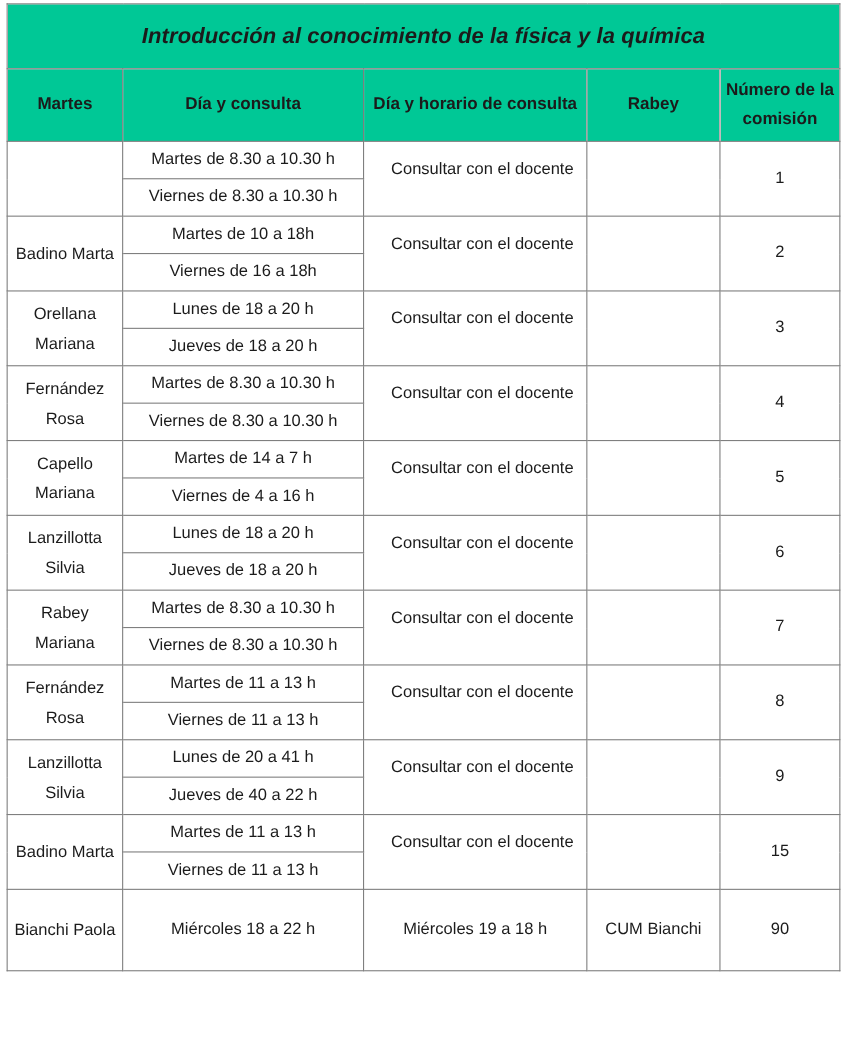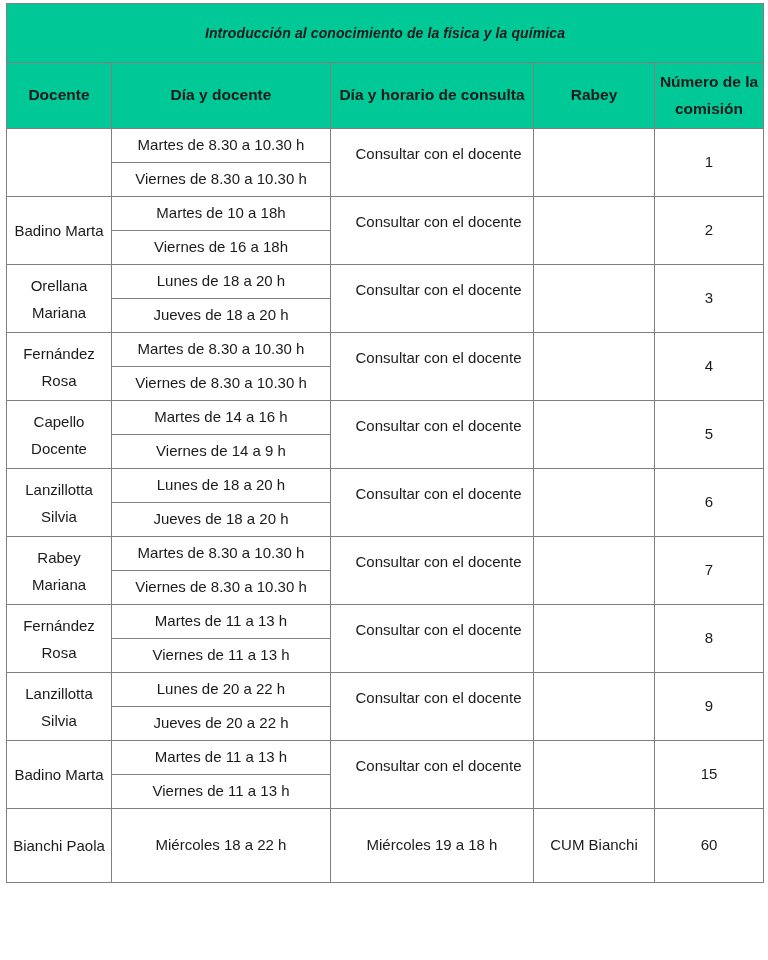--- a/index.html
+++ b/index.html
@@ -25,21 +25,21 @@
     font-size: 15px;
     padding: 0 4px;
     overflow: hidden;
     line-height: 1.75;
   }
   .title-cell {
     background: var(--green, #00C896);
     height: 58px;
     font-weight: bold;
     font-style: italic;
-    font-size: 14px;
+    font-size: 20px;
     letter-spacing: 0.1px;
   }
   .header-row td {
     background: var(--green, #00C896);
     height: 65px;
     font-weight: bold;
     font-size: 15.5px;
     line-height: 1.7;
   }
   tr.sub-row { height: 34px; }
@@ -56,22 +56,22 @@
     <col style="width:219px">
     <col style="width:203px">
     <col style="width:121px">
     <col style="width:109px">
   </colgroup>
   <tbody>
     <tr>
       <td colspan="5" class="title-cell">Introducción al conocimiento de la física y la química</td>
     </tr>
     <tr class="header-row">
-      <td>Docente</td>
-      <td>Día y docente</td>
+      <td>Martes</td>
+      <td>Día y consulta</td>
       <td>Día y horario de consulta</td>
       <td>Rabey</td>
       <td>Número de la comisión</td>
     </tr>
   <tr class="sub-row">
         <td class="docente-cell" rowspan="2"></td>
         <td class="horario-cell">Martes de 8.30 a 10.30 h</td>
         <td class="consulta-merged" rowspan="2">Consultar con el docente</td>
         <td class="aula-cell" rowspan="2"></td>
         <td class="comision-cell" rowspan="2">1</td>
@@ -103,28 +103,28 @@
         <td class="docente-cell" rowspan="2">Fernández Rosa</td>
         <td class="horario-cell">Martes de 8.30 a 10.30 h</td>
         <td class="consulta-merged" rowspan="2">Consultar con el docente</td>
         <td class="aula-cell" rowspan="2"></td>
         <td class="comision-cell" rowspan="2">4</td>
       </tr>
       <tr class="sub-row">
         <td class="horario-cell">Viernes de 8.30 a 10.30 h</td>
       </tr>
       <tr class="sub-row">
-        <td class="docente-cell" rowspan="2">Capello Docente</td>
-        <td class="horario-cell">Martes de 14 a 16 h</td>
+        <td class="docente-cell" rowspan="2">Capello Mariana</td>
+        <td class="horario-cell">Martes de 14 a 7 h</td>
         <td class="consulta-merged" rowspan="2">Consultar con el docente</td>
         <td class="aula-cell" rowspan="2"></td>
         <td class="comision-cell" rowspan="2">5</td>
       </tr>
       <tr class="sub-row">
-        <td class="horario-cell">Viernes de 14 a 9 h</td>
+        <td class="horario-cell">Viernes de 4 a 16 h</td>
       </tr>
       <tr class="sub-row">
         <td class="docente-cell" rowspan="2">Lanzillotta Silvia</td>
         <td class="horario-cell">Lunes de 18 a 20 h</td>
         <td class="consulta-merged" rowspan="2">Consultar con el docente</td>
         <td class="aula-cell" rowspan="2"></td>
         <td class="comision-cell" rowspan="2">6</td>
       </tr>
       <tr class="sub-row">
         <td class="horario-cell">Jueves de 18 a 20 h</td>
@@ -144,39 +144,39 @@
         <td class="horario-cell">Martes de 11 a 13 h</td>
         <td class="consulta-merged" rowspan="2">Consultar con el docente</td>
         <td class="aula-cell" rowspan="2"></td>
         <td class="comision-cell" rowspan="2">8</td>
       </tr>
       <tr class="sub-row">
         <td class="horario-cell">Viernes de 11 a 13 h</td>
       </tr>
       <tr class="sub-row">
         <td class="docente-cell" rowspan="2">Lanzillotta Silvia</td>
-        <td class="horario-cell">Lunes de 20 a 22 h</td>
+        <td class="horario-cell">Lunes de 20 a 41 h</td>
         <td class="consulta-merged" rowspan="2">Consultar con el docente</td>
         <td class="aula-cell" rowspan="2"></td>
         <td class="comision-cell" rowspan="2">9</td>
       </tr>
       <tr class="sub-row">
-        <td class="horario-cell">Jueves de 20 a 22 h</td>
+        <td class="horario-cell">Jueves de 40 a 22 h</td>
       </tr>
       <tr class="sub-row">
         <td class="docente-cell" rowspan="2">Badino Marta</td>
         <td class="horario-cell">Martes de 11 a 13 h</td>
         <td class="consulta-merged" rowspan="2">Consultar con el docente</td>
         <td class="aula-cell" rowspan="2"></td>
         <td class="comision-cell" rowspan="2">15</td>
       </tr>
       <tr class="sub-row">
         <td class="horario-cell">Viernes de 11 a 13 h</td>
       </tr>
       <tr class="single-row">
         <td class="docente-cell">Bianchi Paola</td>
         <td class="horario-cell">Miércoles 18 a 22 h</td>
         <td>Miércoles 19 a 18 h</td>
         <td class="aula-cell">CUM Bianchi</td>
-        <td class="comision-cell">60</td>
+        <td class="comision-cell">90</td>
       </tr>
     </tbody>
 </table>
 
 </body></html>

